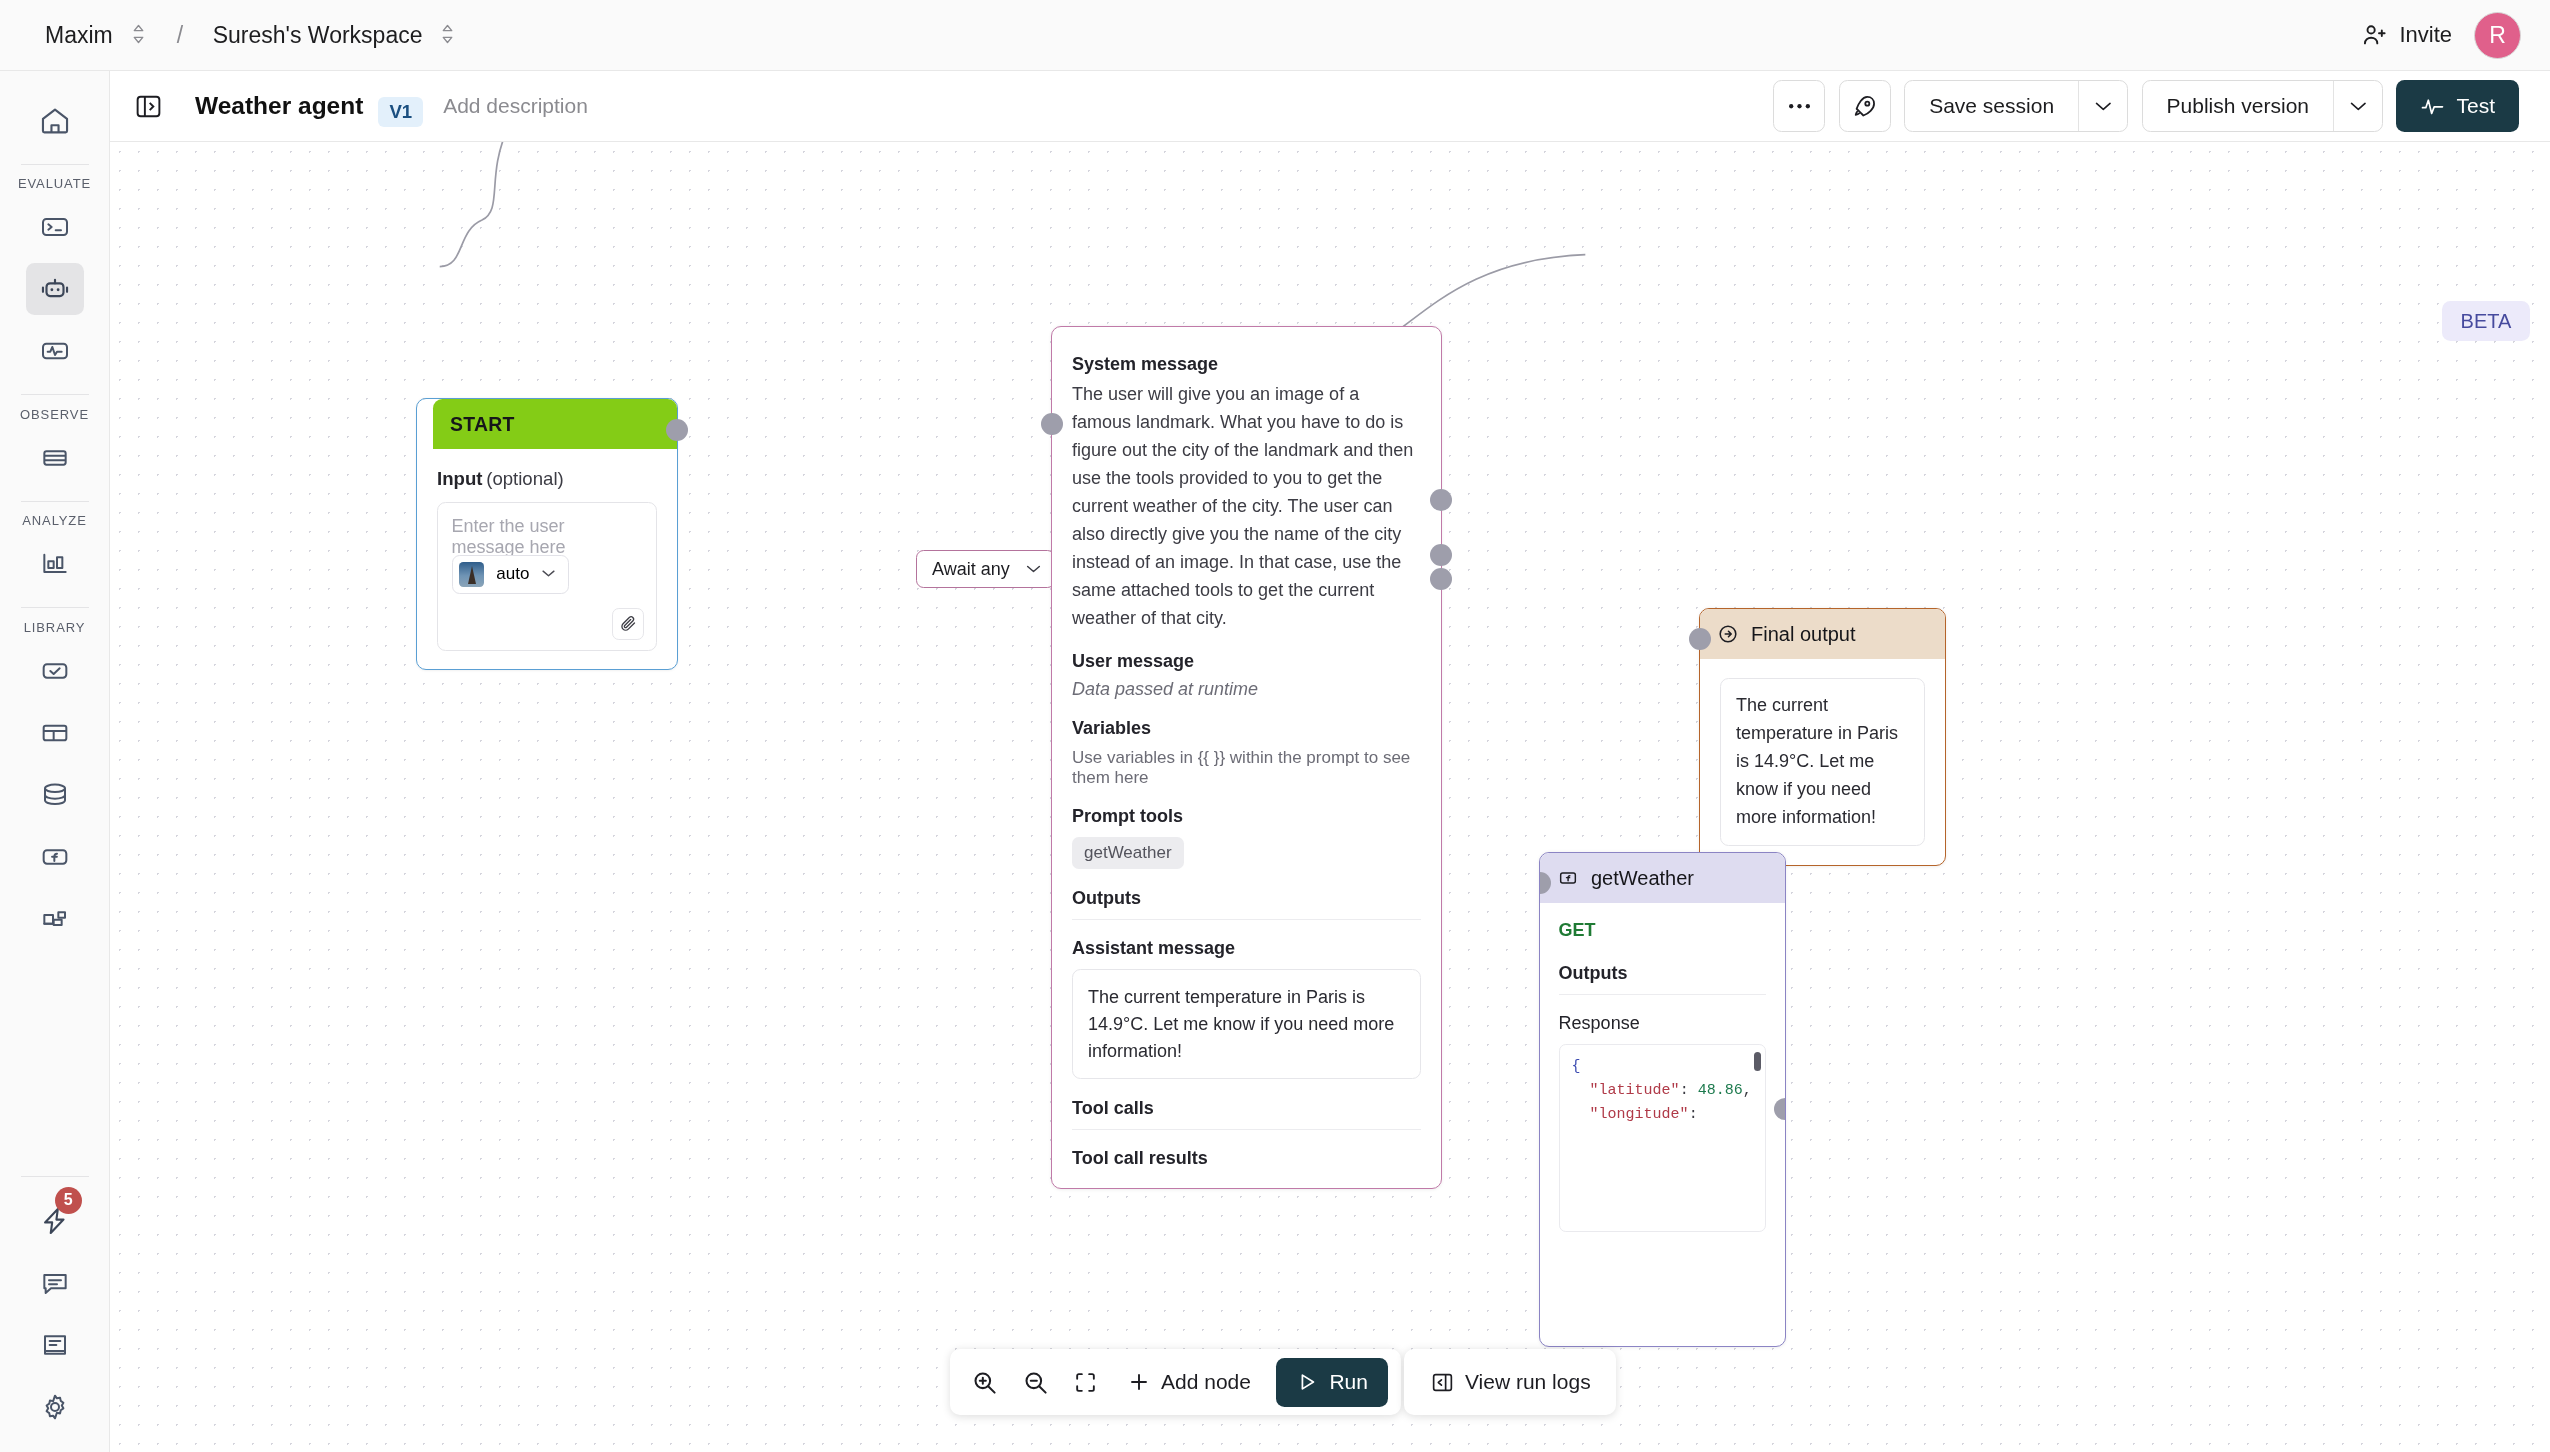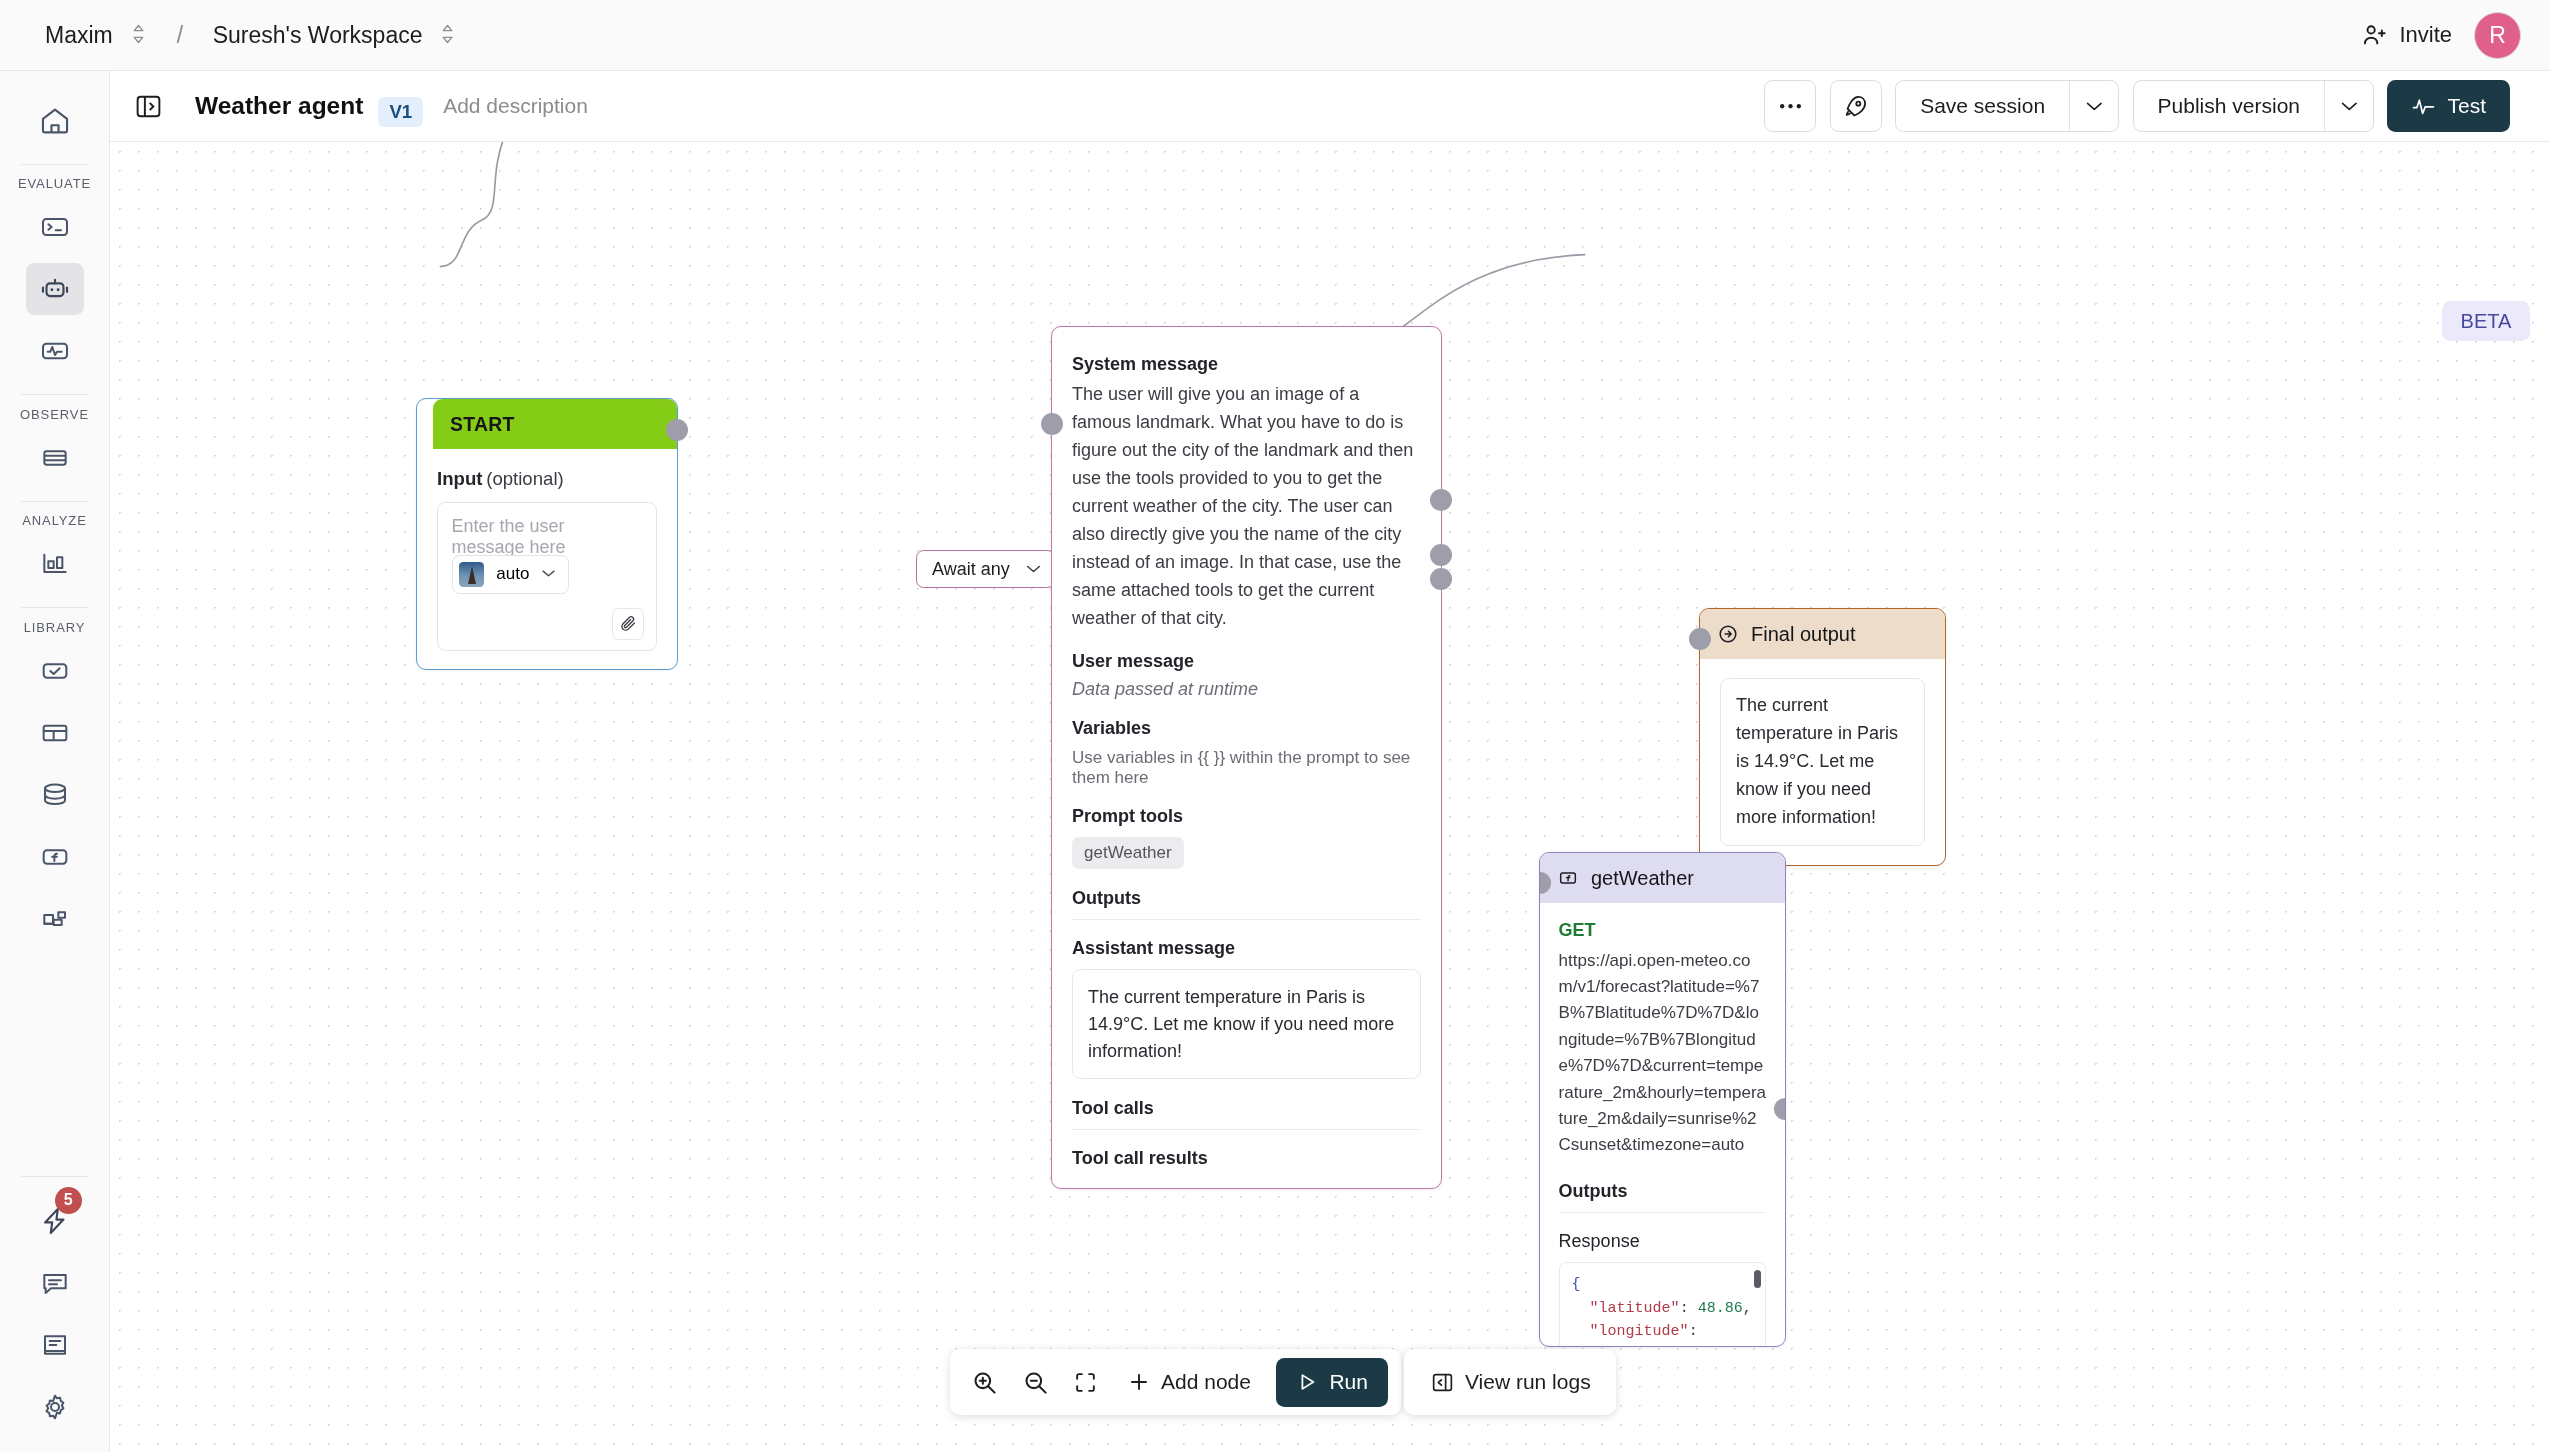--- a/index.html
+++ b/index.html
@@ -28,21 +28,21 @@
     width: 47px; height: 47px; border-radius: 50%;
     background: #e0608b; color: #fff; font-size: 23px;
     display: flex; align-items: center; justify-content: center;
     border: 1.7px solid #d8d8d8;
   }
 
   
   .subbar {
     position: absolute; top: 71px; left: 110px; width: 2440px; height: 71px;
     background: #ffffff; border-bottom: 0.8px solid #e8e8e8;
-    display: flex; align-items: center; padding: 0 40px 0 0;
+    display: flex; align-items: center; padding: 0 31px 0 0;
   }
   .panel-toggle {
     width: 29px; height: 29px; margin: 0 32px 0 24px;
     display:flex; align-items:center; justify-content:center; cursor:pointer;
   }
   .agent-title { font-size: 24.5px; font-weight: 700; color: #111; }
   .version-badge {
     background: #e3f0fb; color: #1b4f80; font-size: 18.6px; font-weight: 700;
     padding: 4.2px 11px; border-radius: 6px; margin-left: 15px; margin-top: 12px;
   }
@@ -558,21 +558,20 @@
               <rect x="4" y="6.5" width="16" height="11" rx="2.2"></rect>
               <path d="M14 9.5c-1.6 0-1.9.9-1.9 2v3.5M10.4 11.6h3.4" stroke-linecap="round"></path>
             </svg>
         </span>
         <span>getWeather</span>
       </div>
       <div class="handle" style="left:-11px; top:19.4px;"></div>
       <div class="handle" style="right:-11px; top:245px;"></div>
       <div class="node-body" style="padding:17px 18.6px;">
         <div class="http-verb">GET</div>
-        <div class="url-text">https://api.open-meteo.com/v1/forecast?latitude=%7B%7Blatitude%7D%7D&amp;longitude=%7B%7Blongitude%7D%7D&amp;current=temperature_2m&amp;hourly=temperature_2m&amp;daily=sunrise%2Csunset&amp;timezone=auto</div>
         <div class="sec-title" style="margin-top:22px;">Outputs</div>
         <div class="divider"></div>
         <div class="sec-title" style="font-weight:400;">Response</div>
         <div class="resp-box">
           <div class="resp-scroll"></div>
           <div id="resp-content">
               <div><span class="p">{</span></div>
               <div>&nbsp;&nbsp;<span class="k">"latitude"</span><span class="pn">: </span><span class="v">48.86</span><span class="pn">,</span></div>
               <div>&nbsp;&nbsp;<span class="k">"longitude"</span><span class="pn">: </span></div>
             </div>

